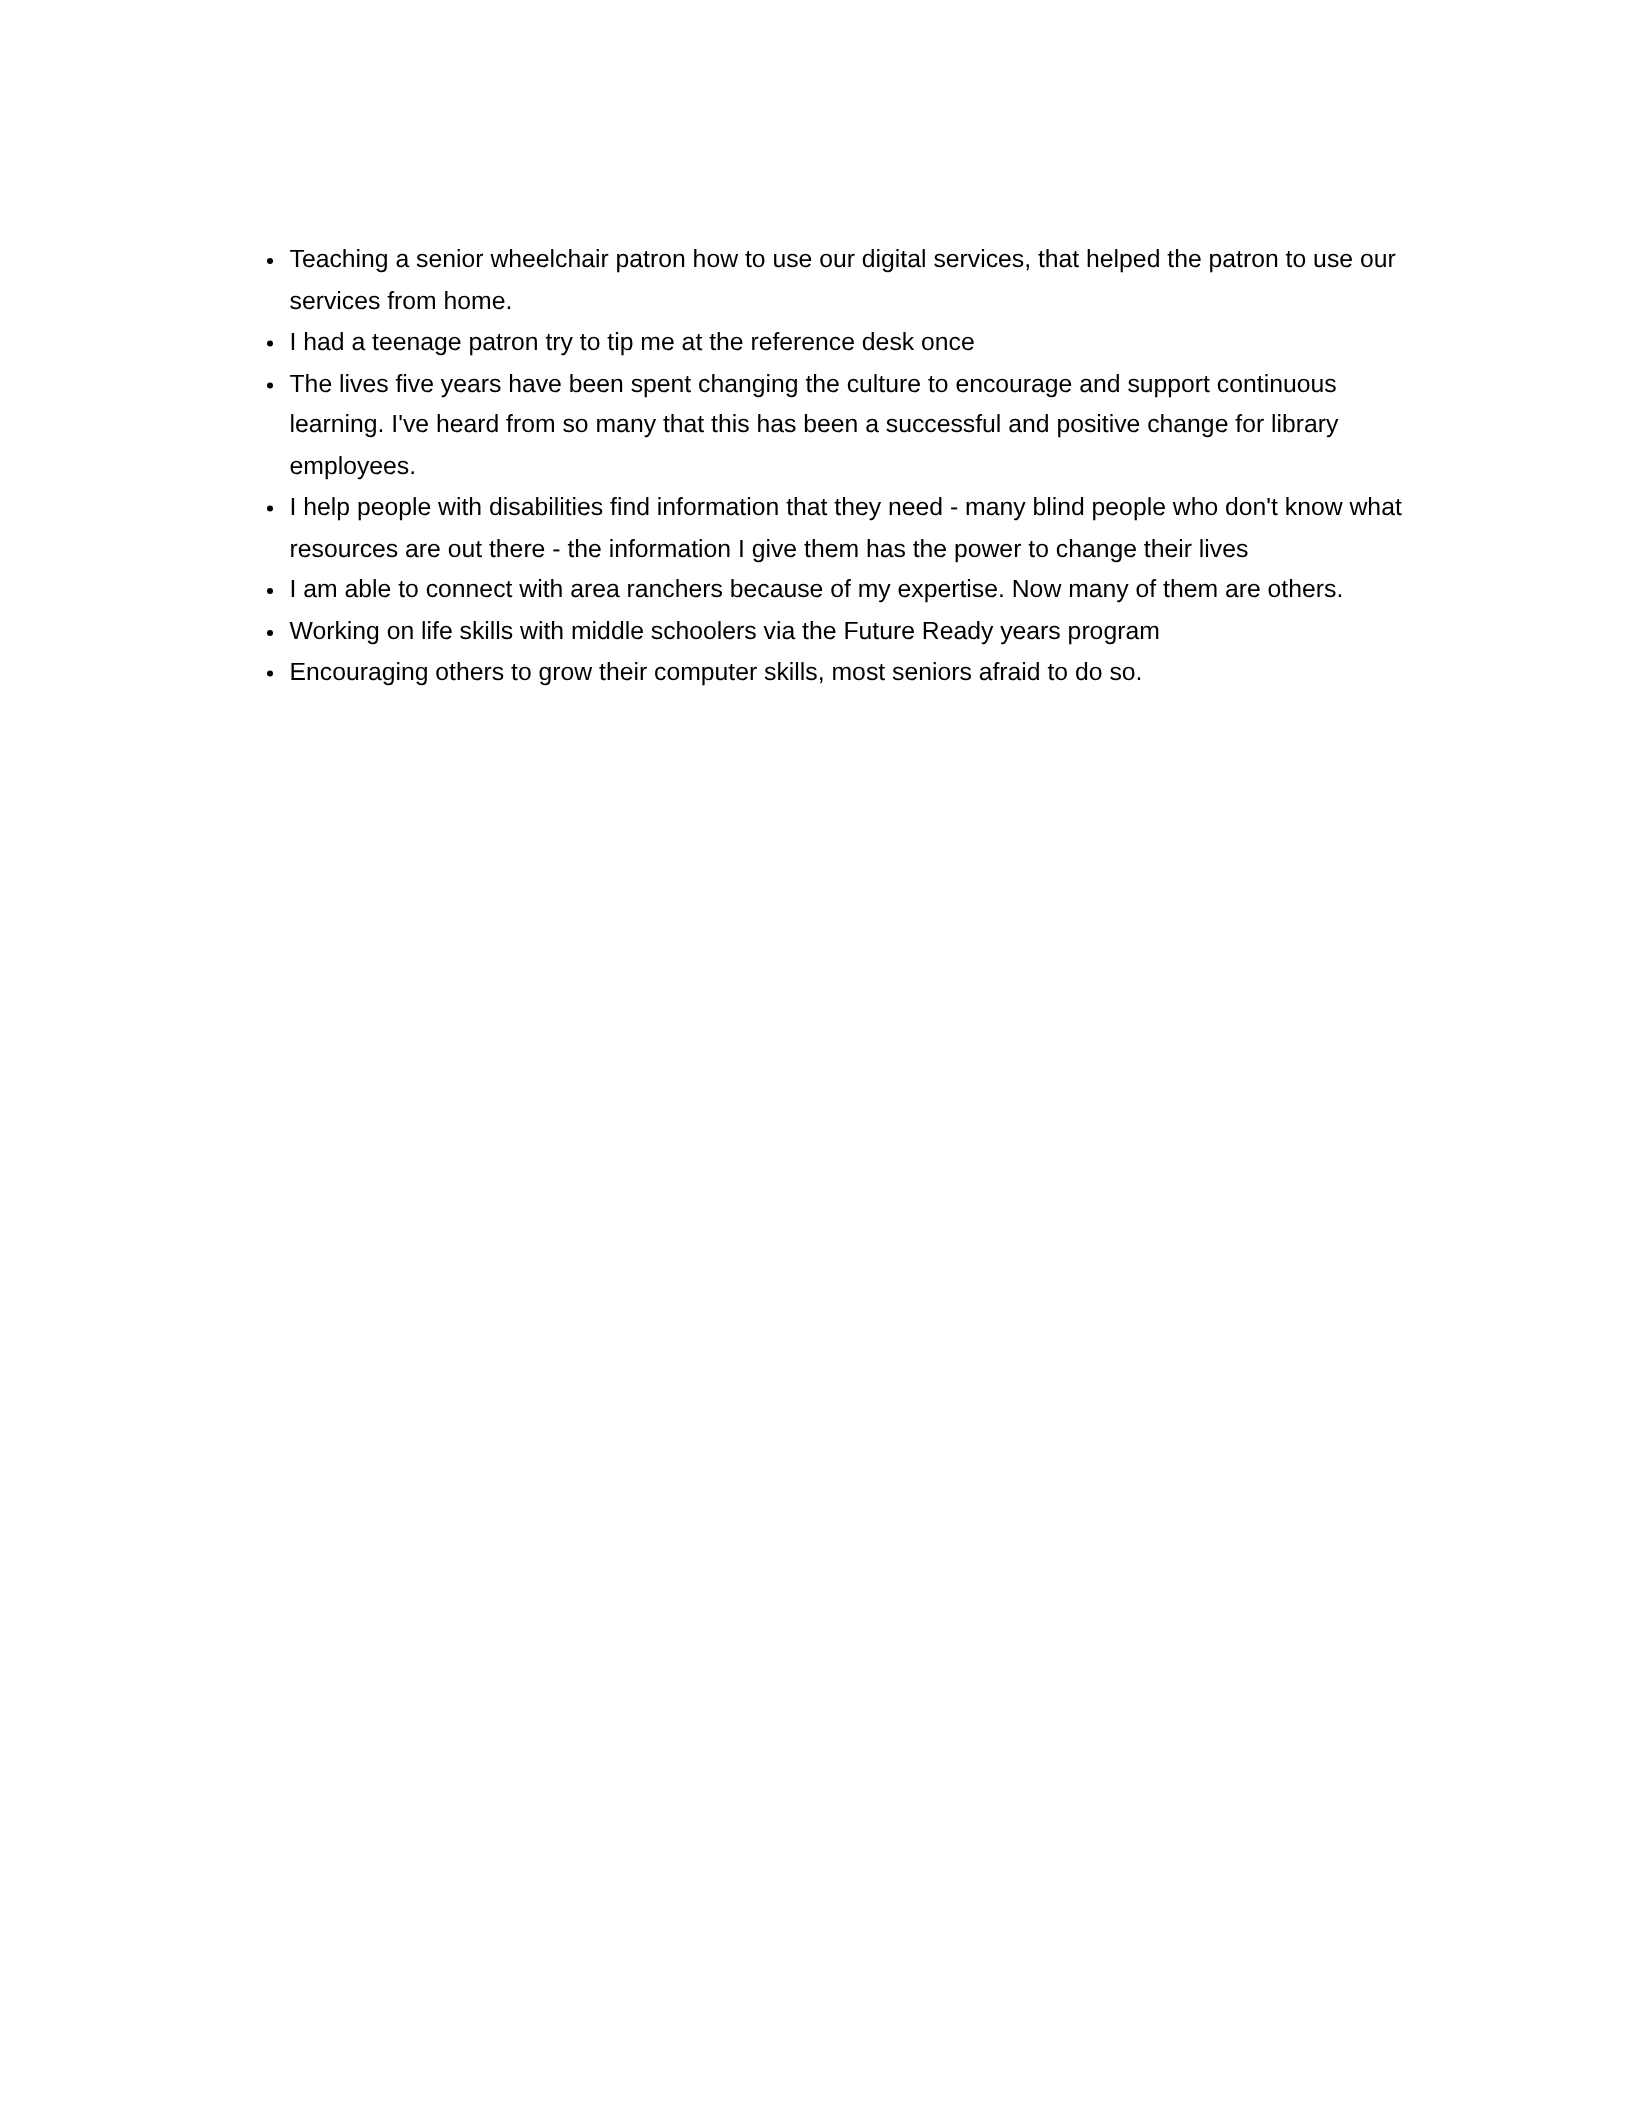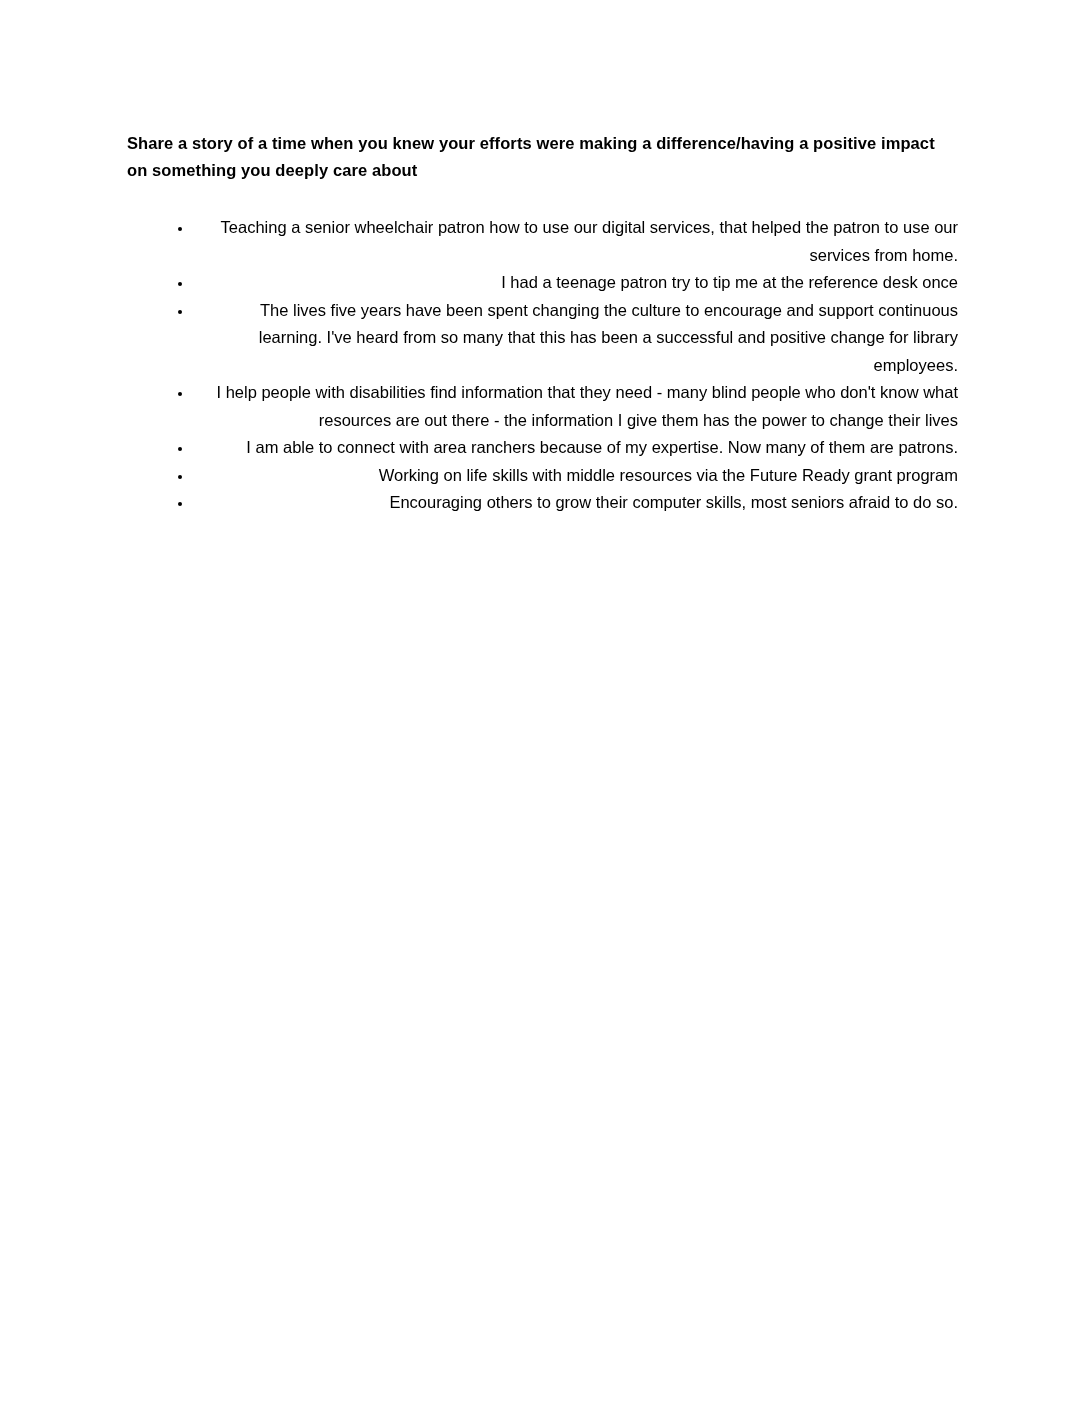--- a/index.html
+++ b/index.html
@@ -28,42 +28,40 @@
     font-weight: 700;
     line-height: 27px;
     max-width: 830px;
     letter-spacing: 0.1px;
   }
   .doc-list {
     margin: 30px 0 0 0;
     padding: 0 0 0 66px;
     list-style: disc outside;
     max-width: 776px;
-    text-align: right;
   }
   .doc-list li {
     font-size: 16.5px;
     font-weight: 400;
     line-height: 27.5px;
     margin: 0;
     padding: 0;
   }
   .doc-list li::marker {
     font-size: 13px;
     color: #000000;
   }
 </style>
 </head>
 <body>
 
 <div class="page">
-  <h1 class="doc-heading">Share a story of a time when you knew your efforts were making a difference/having a positive impact on something you deeply care about</h1>
 
   <ul class="doc-list">
     <li>Teaching a senior wheelchair patron how to use our digital services, that helped the patron to use our services from home.</li>
     <li>I had a teenage patron try to tip me at the reference desk once</li>
     <li>The lives five years have been spent changing the culture to encourage and support continuous learning. I've heard from so many that this has been a successful and positive change for library employees.</li>
     <li>I help people with disabilities find information that they need - many blind people who don't know what resources are out there - the information I give them has the power to change their lives</li>
-    <li>I am able to connect with area ranchers because of my expertise. Now many of them are patrons.</li>
-    <li>Working on life skills with middle resources via the Future Ready grant program</li>
+    <li>I am able to connect with area ranchers because of my expertise. Now many of them are others.</li>
+    <li>Working on life skills with middle schoolers via the Future Ready years program</li>
     <li>Encouraging others to grow their computer skills, most seniors afraid to do so.</li>
   </ul>
 </div>
 
 </body></html>

